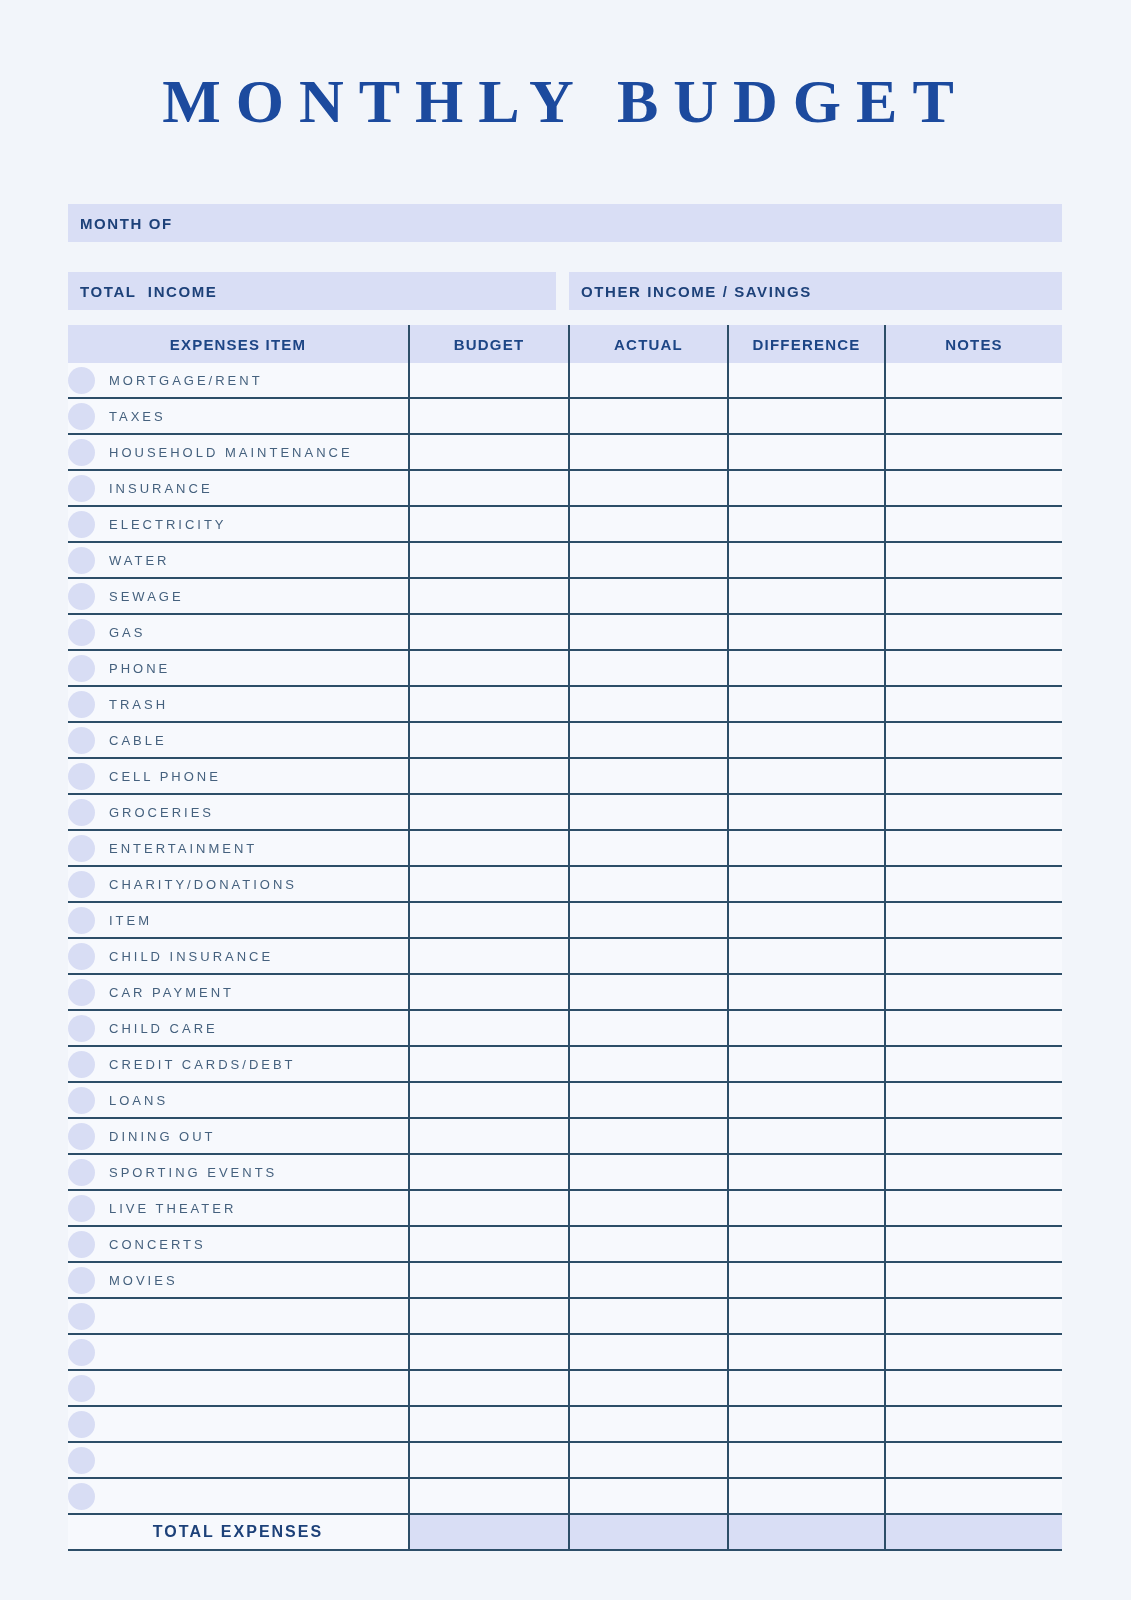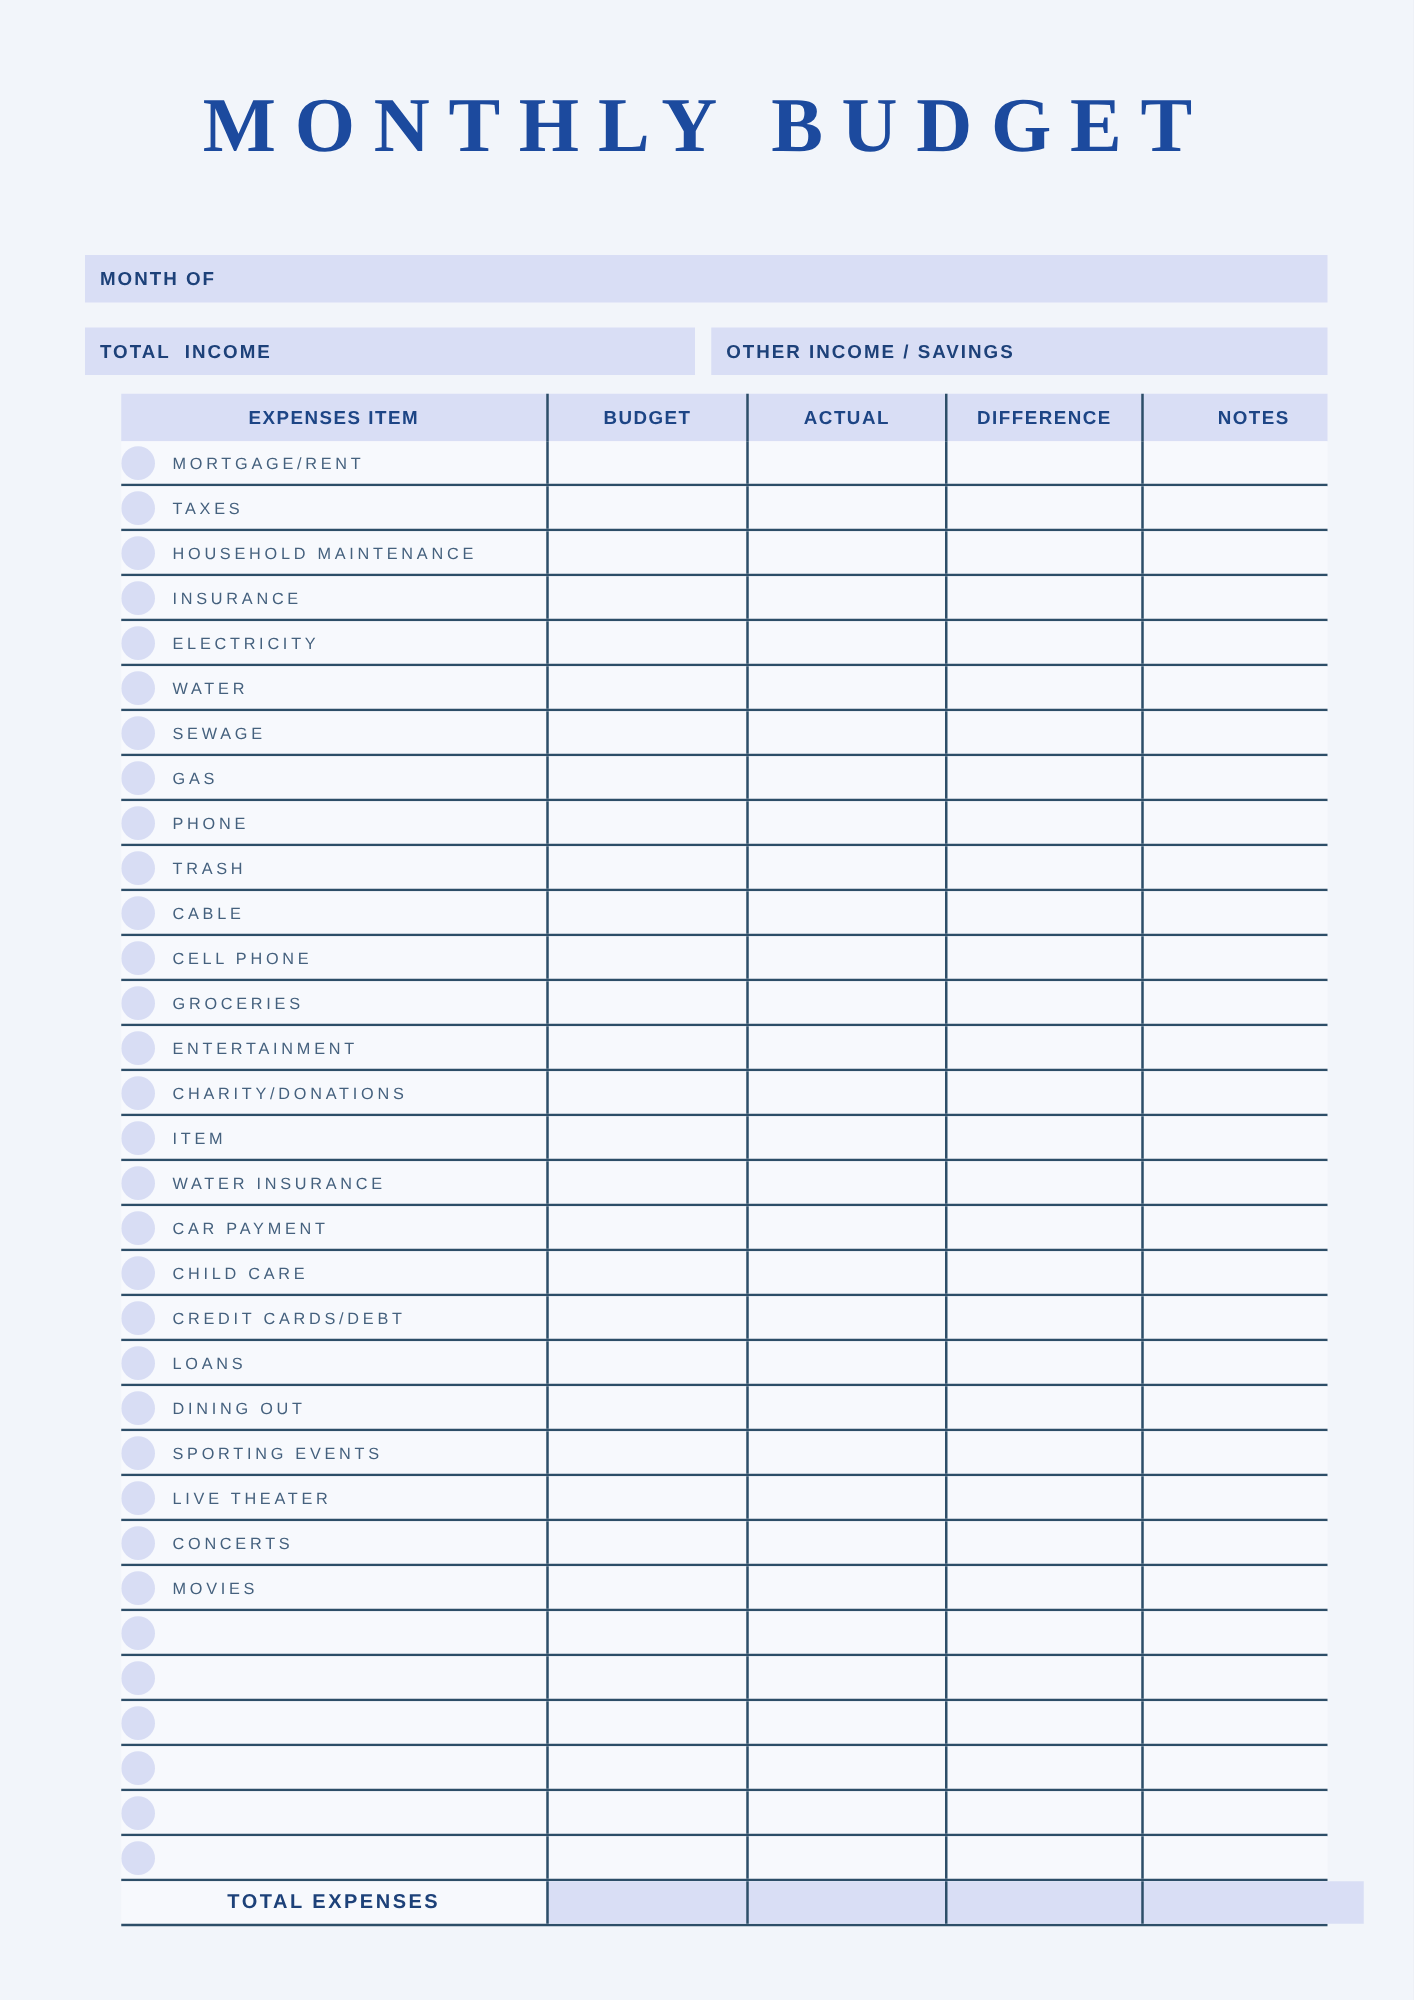--- a/index.html
+++ b/index.html
@@ -46,34 +46,33 @@
   }
   .bar-label{
     font-weight:bold;
     font-size:15px;
     letter-spacing:1.6px;
     color:var(--label-navy);
     white-space:pre;
     text-align:right;
   }
   .income-row{
-    margin-top:20px;
+    margin-top:30px;
     display:flex;
   }
   .income-row .bar.left{width:488px;}
   .income-row .gap{width:13px;}
   .income-row .bar.right{flex:1;}
   .budget-table{margin-top:15px;}
   .t-row{
     display:grid;
     grid-template-columns:340px 160px 159px 157px 178px;
     height:36px;
     background:var(--row-bg);
     border-bottom:2px solid var(--line-color);
-    margin-left:29px;
   }
   .t-row.header{
     height:38px;
     background:var(--accent-lavender);
     border-bottom:none;
   }
   .cell{min-width:0;}
   .c-val{border-left:2px solid var(--line-color);}
   .h-cell{
     display:flex;align-items:center;justify-content:center;
@@ -314,21 +313,21 @@
     </div>
     <div class="cell c-val"></div>
     <div class="cell c-val"></div>
     <div class="cell c-val"></div>
     <div class="cell c-val"></div>
   </div>
 
   <div class="t-row">
     <div class="cell c-item">
       <span class="bullet"></span>
-      <span class="item-label">WATER INSURANCE</span>
+      <span class="item-label">CHILD INSURANCE</span>
     </div>
     <div class="cell c-val"></div>
     <div class="cell c-val"></div>
     <div class="cell c-val"></div>
     <div class="cell c-val"></div>
   </div>
 
   <div class="t-row">
     <div class="cell c-item">
       <span class="bullet"></span>

